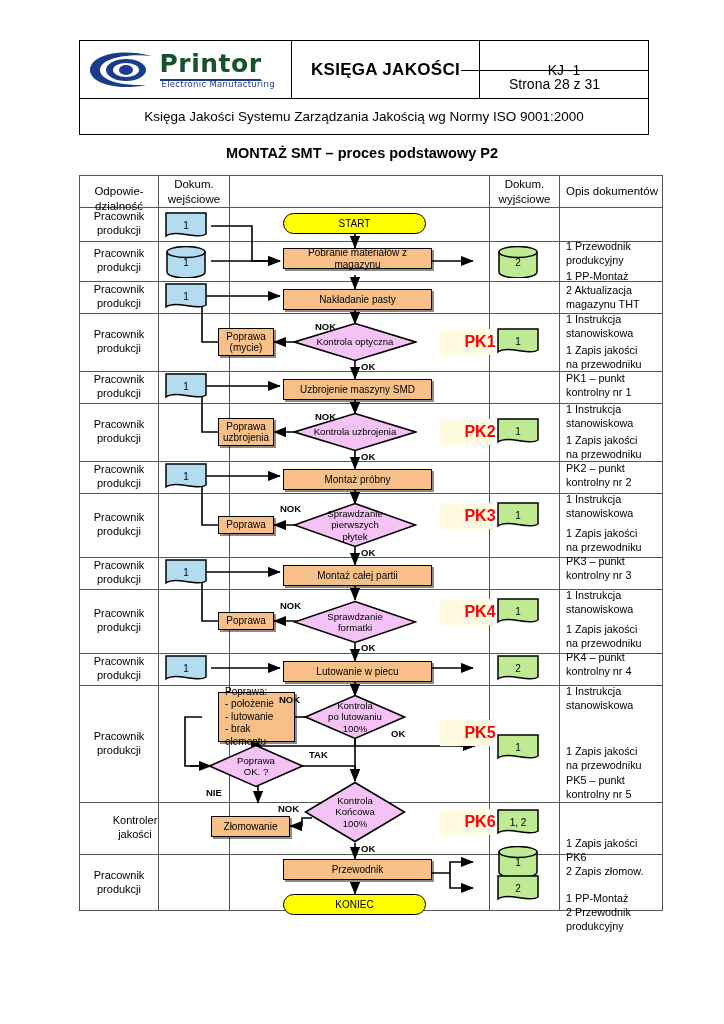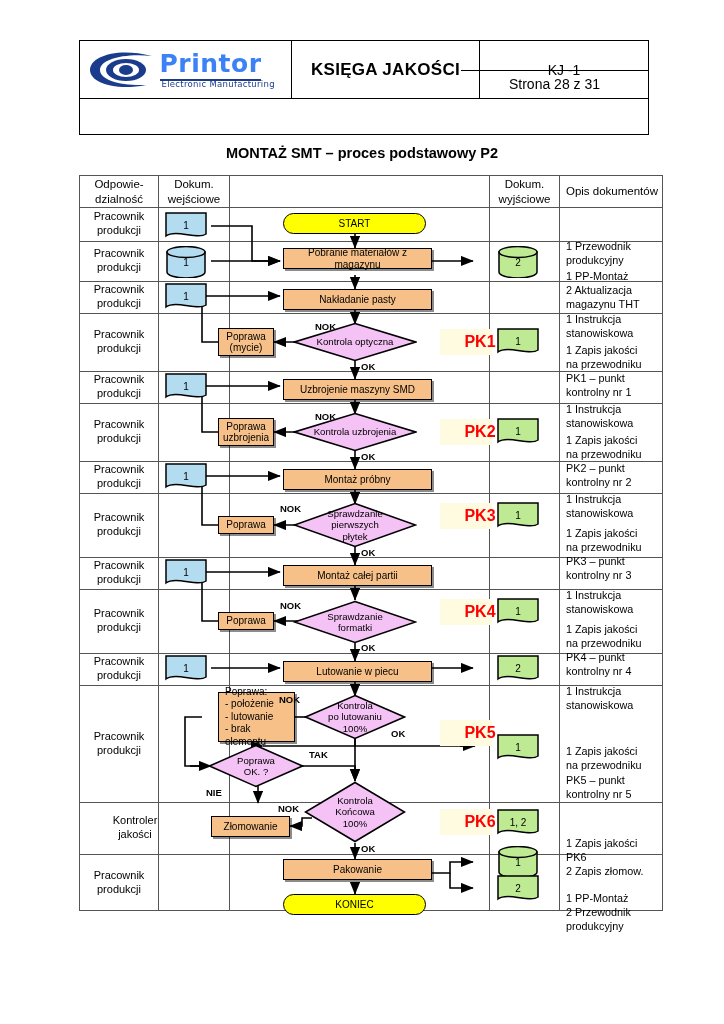--- a/index.html
+++ b/index.html
@@ -28,21 +28,21 @@
   .hdr-logo {
     width: 212px; border-right: 1.5px solid #000;
     display: flex; align-items: center; justify-content: center;
     position: relative;
   }
   .logo-wrap { position: relative; width: 196px; height: 46px; }
   .logo-svg { position:absolute; left:0; top:3px; }
   .logo-text {
     position: absolute; left: 72px; top: 2px;
     font-family: "DejaVu Sans", sans-serif;
-    font-weight: bold; font-size: 25px; color: #3b82f6;
+    font-weight: bold; font-size: 25px; color: #14532d;
     letter-spacing: 0.5px;
     border-bottom: 2.5px solid #1b3c8c;
     padding-bottom: 1px;
   }
   .logo-sub {
     position: absolute; left: 74px; top: 32px;
     font-family: "DejaVu Sans", sans-serif;
     font-size: 8.5px; color: #1b3c8c; letter-spacing: 0.3px;
   }
   .hdr-title {
@@ -136,20 +136,21 @@
           <div class="logo-text">Printor</div>
           <div class="logo-sub">Electronic Manufacturing</div>
         </div>
       </div>
       <div class="hdr-title">KSIĘGA JAKOŚCI</div>
       <div class="hdr-doc">KJ -1</div>
     </div>
 
     <div style="position:absolute; left:381px; top:28.5px; width:187px; height:1.5px; background:#000;"></div>
     <div style="position:absolute; left:381px; top:29px; width:187px; height:28px; display:flex; align-items:center; justify-content:center; font-size:14px;">Strona 28 z 31</div>
+    <div class="hdr-bot">Księga Jakości Systemu Zarządzania Jakością wg Normy ISO 9001:2000</div>
   </div>
 
   <div class="diag-title">MONTAŻ SMT – proces podstawowy P2</div>
 
   <div class="tbl">
 
     <div class="colline" style="left:78px;"></div>
     <div class="colline" style="left:149px;"></div>
     <div class="colline" style="left:409px;"></div>
     <div class="colline" style="left:479px;"></div>
@@ -163,21 +164,21 @@
     <div class="rowline" style="top:227px;"></div>
     <div class="rowline" style="top:285px;"></div>
     <div class="rowline" style="top:317px;"></div>
     <div class="rowline" style="top:381px;"></div>
     <div class="rowline" style="top:413px;"></div>
     <div class="rowline" style="top:477px;"></div>
     <div class="rowline" style="top:509px;"></div>
     <div class="rowline" style="top:626px;"></div>
     <div class="rowline" style="top:678px;"></div>
 
-    <div class="cell hdrcell" style="left:0;top:0;width:78px;height:31px;white-space:pre-line;">Odpowie-
+    <div class="cell hdrcell" style="left:0;top:7px;width:78px;height:31px;white-space:pre-line;">Odpowie-
 dzialność</div>
     <div class="cell hdrcell" style="left:79px;top:0;width:70px;height:31px;white-space:pre-line;">Dokum.
 wejściowe</div>
     <div class="cell hdrcell" style="left:410px;top:0;width:69px;height:31px;white-space:pre-line;">Dokum.
 wyjściowe</div>
     <div class="cell hdrcell" style="left:480px;top:0;width:104px;height:31px;">Opis dokumentów</div>
 
     <div class="cell" style="left:0;top:31px;width:78px;height:34px;white-space:pre-line;">Pracownik
 produkcji</div>
     <div class="cell" style="left:0;top:65px;width:78px;height:40px;white-space:pre-line;">Pracownik
@@ -456,21 +457,21 @@
 
     <div class="sh term" style="left:203px;top:37px;width:143px;height:21px;">START</div>
     <div class="sh term" style="left:203px;top:718px;width:143px;height:21px;">KONIEC</div>
 
     <div class="sh proc" style="left:203px;top:113px;width:149px;height:21px;">Nakładanie pasty</div>
     <div class="sh proc" style="left:203px;top:72px;width:149px;height:21px;">Pobranie materiałów z magazynu</div>
     <div class="sh proc" style="left:203px;top:203px;width:149px;height:21px;">Uzbrojenie maszyny SMD</div>
     <div class="sh proc" style="left:203px;top:293px;width:149px;height:21px;">Montaż próbny</div>
     <div class="sh proc" style="left:203px;top:389px;width:149px;height:21px;">Montaż całej partii</div>
     <div class="sh proc" style="left:203px;top:485px;width:149px;height:21px;">Lutowanie w piecu</div>
-    <div class="sh proc" style="left:203px;top:683px;width:149px;height:21px;">Pakowanie</div>
+    <div class="sh proc" style="left:203px;top:683px;width:149px;height:21px;">Przewodnik</div>
     <div class="sh proc" style="left:131px;top:640px;width:79px;height:21px;">Złomowanie</div>
 
     <div class="sh proc" style="left:138px;top:152px;width:56px;height:28px;white-space:pre-line;">Poprawa
 (mycie)</div>
     <div class="sh proc" style="left:138px;top:242px;width:56px;height:28px;white-space:pre-line;">Poprawa
 uzbrojenia</div>
     <div class="sh proc" style="left:138px;top:340px;width:56px;height:18px;">Poprawa</div>
     <div class="sh proc" style="left:138px;top:436px;width:56px;height:18px;">Poprawa</div>
     <div class="sh proc left" style="left:138px;top:516px;width:77px;height:50px;white-space:pre-line;line-height:1.25;">Poprawa:
 - położenie

